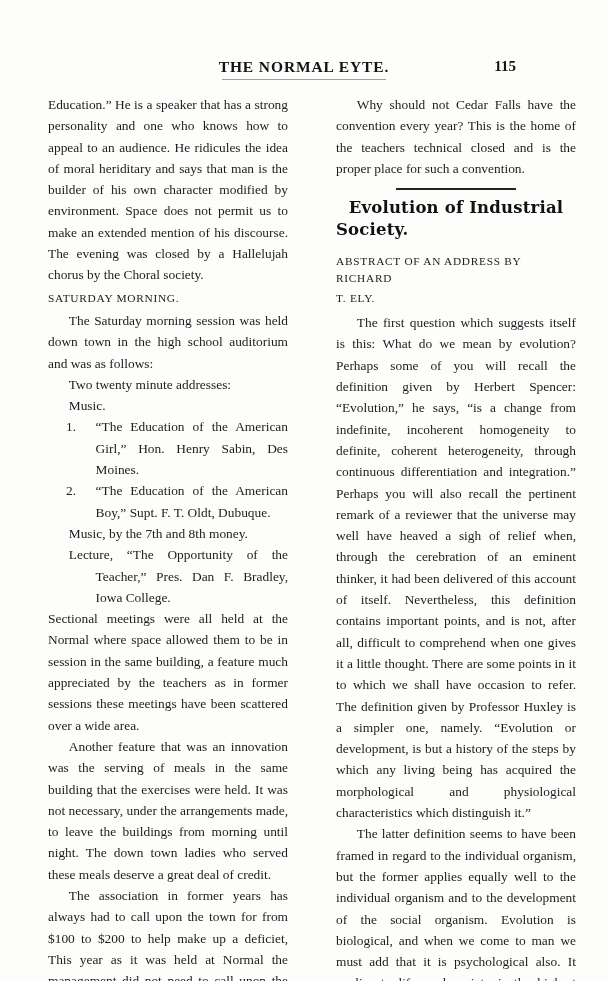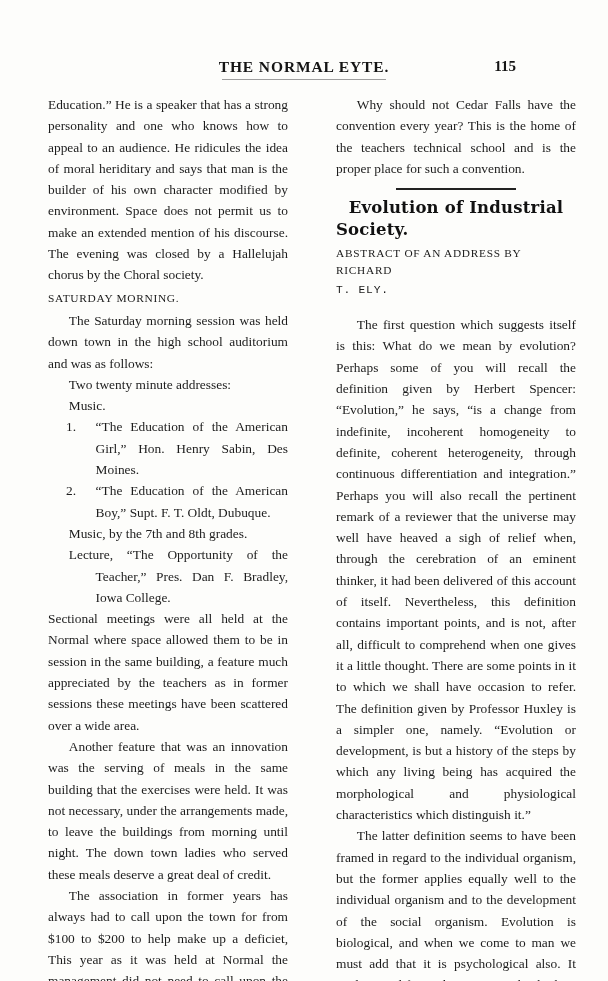--- a/index.html
+++ b/index.html
@@ -139,33 +139,33 @@
     text-align: center;
     text-align-last: center;
     text-indent: 0;
     font-size: 16.5px;
     line-height: 22px;
     font-weight: bold;
     letter-spacing: 0.2px;
     font-family: "DejaVu Serif", "Liberation Serif", serif;
     font-variant: normal;
     color: #111;
-    margin: 0 0 4px 0;
+    margin: 0 0 12px 0;
   }
   .byline {
     text-align: left;
     text-align-last: center;
     text-indent: 0;
     font-size: 11.3px;
     line-height: 17px;
     letter-spacing: 0.75px;
     margin: 0 0 3px 0;
     color: #1a1a1a;
   }
-  .byline-2 { margin-bottom: 15px; font-family: Liberation Mono, monospace; }
+  .byline-2 { margin-bottom: 5px; }
 </style>
 </head>
 <body>
 
 <div class="page">
 
   <div class="running-head">
     <div class="running-head-title">THE NORMAL EYTE.</div>
     <div class="running-head-rule"></div>
     <div class="folio">115</div>
@@ -188,35 +188,35 @@
       <p class="list-item">
         <span class="num">1.</span>
         <span>“The Education of the American Girl,” Hon. Henry Sabin, Des Moines.</span>
       </p>
 
       <p class="list-item">
         <span class="num">2.</span>
         <span>“The Education of the American Boy,” Supt. F. T. Oldt, Dubuque.</span>
       </p>
 
-      <p class="plain-line">Music, by the 7th and 8th grades.</p>
+      <p class="plain-line">Music, by the 7th and 8th money.</p>
 
       <p class="hang">Lecture, “The Opportunity of the Teacher,” Pres. Dan F. Bradley, Iowa College.</p>
 
       <p class="noindent">Sectional meetings were all held at the Normal where space allowed them to be in session in the same building, a feature much appreciated by the teachers as in former sessions these meetings have been scattered over a wide area.</p>
 
       <p>Another feature that was an innovation was the serving of meals in the same building that the exercises were held. It was not necessary, under the arrangements made, to leave the buildings from morning until night.  The down town ladies who served these meals deserve a great deal of credit.</p>
 
       <p>The association in former years has always had to call upon the town for from $100 to $200 to help make up a deficiet,  This year as it was held at Normal the management did not need to call upon the people, who guaranteed the money, as under the circumstances a $200 balance is now in the treasury.</p>
 
     </div>
 
     <div class="col col-right">
 
-      <p>Why should not Cedar Falls have the convention every year? This is the home of the teachers technical school and is the proper place for such a convention.</p>
+      <p>Why should not Cedar Falls have the convention every year? This is the home of the teachers technical closed and is the proper place for such a convention.</p>
 
       <div class="section-rule"></div>
 
       <p class="article-title">Evolution of Industrial Society.</p>
 
       <p class="byline">ABSTRACT OF AN ADDRESS BY RICHARD</p>
       <p class="byline byline-2">T. ELY.</p>
 
       <p>The first question which suggests itself is this:  What do we mean by evolution? Perhaps some of you will recall the definition given by Herbert Spencer: “Evolution,” he says, “is a change from indefinite, incoherent homogeneity to definite, coherent heterogeneity, through continuous differentiation and integration.”  Perhaps you will also recall the pertinent remark of a reviewer that the universe may well have heaved a sigh of relief when, through the cerebration of an eminent thinker, it had been delivered of this account of itself.  Nevertheless, this definition contains important points, and is not, after all, difficult to comprehend when one gives it a little thought. There are some points in it to which we shall have occasion to refer.  The definition given by Professor Huxley is a simpler one, namely.  “Evolution or development, is but a history of the steps by which any living being has acquired the morphological and physiological characteristics which distinguish it.”</p>
 

